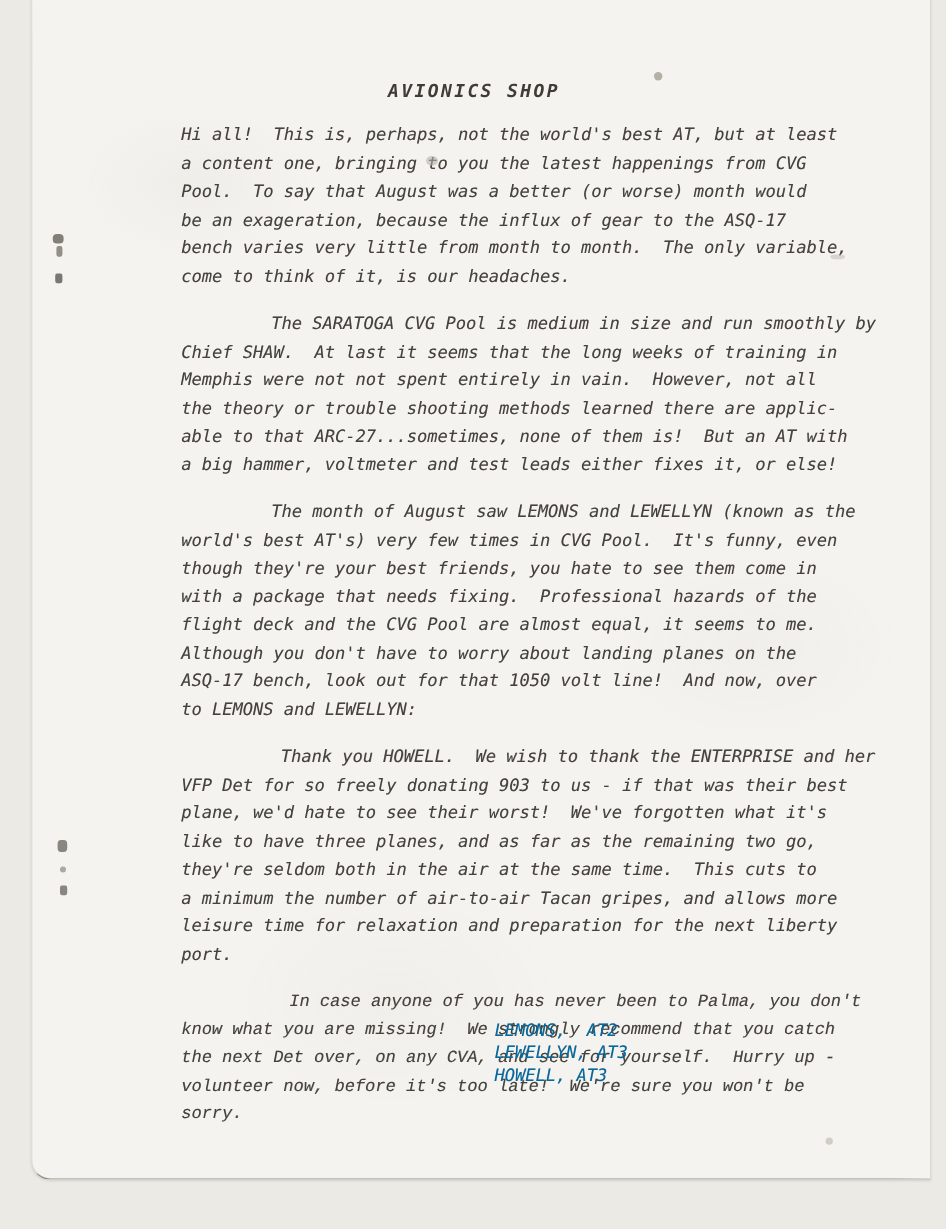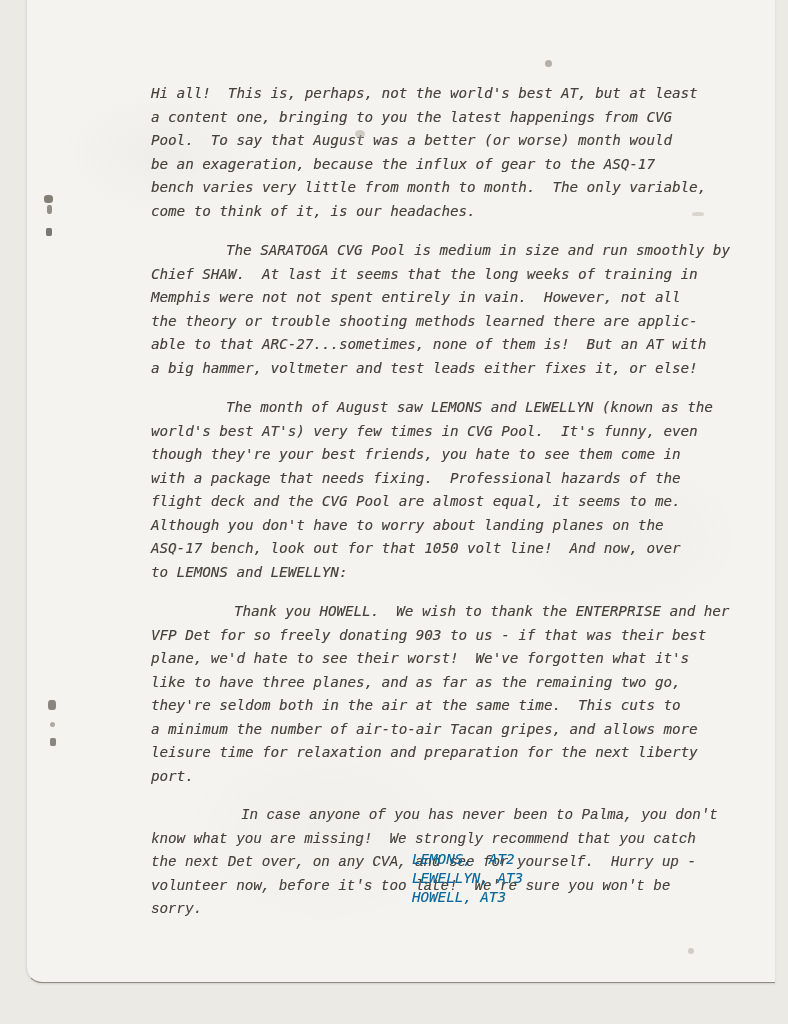--- a/index.html
+++ b/index.html
@@ -83,20 +83,21 @@
   .s3{left:688px;top:948px;width:6px;height:6px;background:#c0bcb2;opacity:.7;}
   .s4{left:692px;top:212px;width:12px;height:4px;background:#c6c2b8;opacity:.6;border-radius:40%;}
 </style>
 </head>
 <body>
 
 <div id="canvas">
   <div class="paper"></div>
 
   <div class="text-column">
+    <div class="doc-title">AVIONICS SHOP</div>
     <div class="para">Hi all!  This is, perhaps, not the world's best AT, but at least
 a content one, bringing to you the latest happenings from CVG
 Pool.  To say that August was a better (or worse) month would
 be an exageration, because the influx of gear to the ASQ-17
 bench varies very little from month to month.  The only variable,
 come to think of it, is our headaches.</div>
     <div class="para indent-75">The SARATOGA CVG Pool is medium in size and run smoothly by
 Chief SHAW.  At last it seems that the long weeks of training in
 Memphis were not not spent entirely in vain.  However, not all
 the theory or trouble shooting methods learned there are applic-

